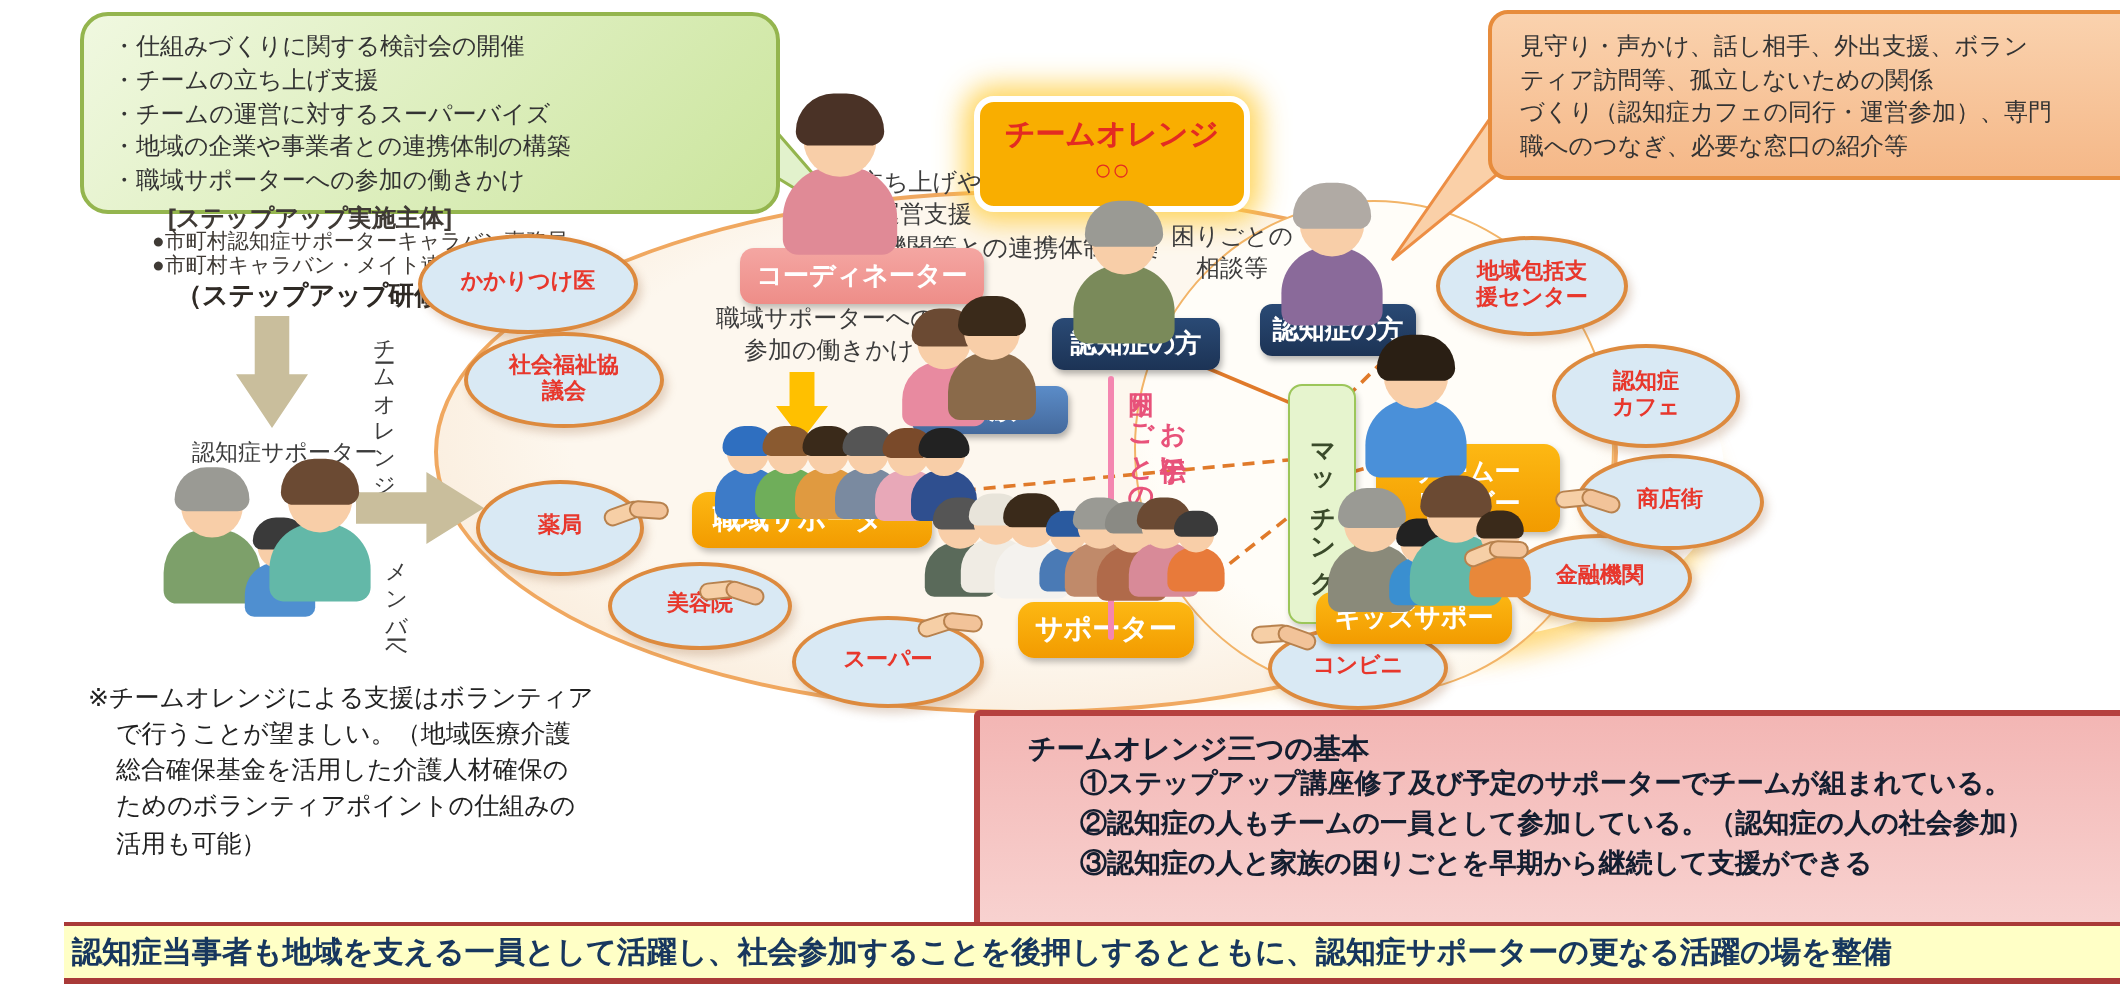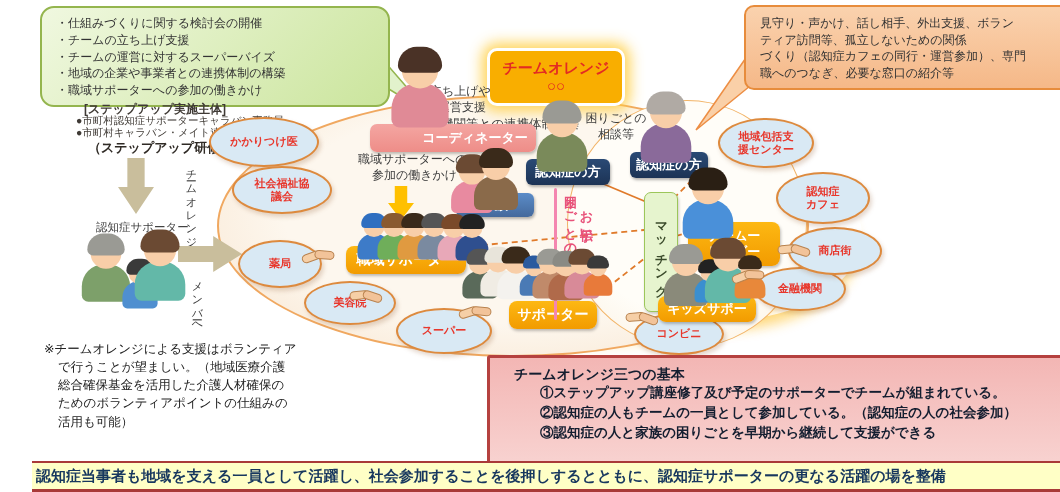--- a/index.html
+++ b/index.html
@@ -21,21 +21,21 @@
   .glow1{left:300px;top:140px;width:500px;height:190px;box-shadow:0 16px 16px -4px rgba(255,184,10,.5);}
   .glow2{left:560px;top:150px;width:270px;height:170px;box-shadow:0 14px 12px -4px rgba(255,184,10,.45);}
   
   .lblO{background:linear-gradient(#fdb813,#f29b00);color:#fff;font-weight:bold;text-align:center;
     border-radius:8px;box-shadow:1px 2px 3px rgba(0,0,0,.25);display:flex;align-items:center;justify-content:center;}
   .lblN{background:linear-gradient(#2a4a75,#1c3355);color:#fff;font-weight:bold;text-align:center;border-radius:6px;
     box-shadow:1px 2px 3px rgba(0,0,0,.3);display:flex;align-items:center;justify-content:center;font-size:13px;}
   .lblB{background:linear-gradient(#5b8cc8,#44699c);color:#fff;font-weight:bold;text-align:center;border-radius:6px;
     box-shadow:1px 2px 3px rgba(0,0,0,.3);display:flex;align-items:center;justify-content:center;font-size:13px;}
   .lblP{background:linear-gradient(#f4a6a2,#ee8d88);color:#fff;font-weight:bold;text-align:center;border-radius:7px;
-    box-shadow:1px 2px 3px rgba(0,0,0,.25);display:flex;align-items:center;justify-content:center;font-size:13px;padding-left:44px;}
+    box-shadow:1px 2px 3px rgba(0,0,0,.25);display:flex;align-items:center;justify-content:center;font-size:13px;}
   
   .node{background:#d9e9f4;border:2px solid #dd8a3e;border-radius:50%;color:#e8372c;font-weight:bold;
     display:flex;align-items:center;justify-content:center;text-align:center;font-size:11px;line-height:1.2;
     box-shadow:2px 3px 4px rgba(150,100,60,.25);}
   .to-box{left:455px;top:48px;width:132px;height:52px;background:#f9ae00;border:3px solid #fff;border-radius:10px;
     box-shadow:0 0 14px 5px rgba(255,205,60,.85);display:flex;flex-direction:column;align-items:center;justify-content:center;
     color:#e32b22;font-weight:bold;font-size:15px;line-height:1.2;}
   .vtxt{writing-mode:vertical-rl;letter-spacing:1px;}
   .matching{left:612px;top:192px;width:32px;height:118px;background:#e6f4ce;border:1.5px solid #9cc65a;border-radius:7px;
     color:#3a4a2a;font-weight:bold;font-size:12.5px;display:flex;align-items:center;justify-content:center;

